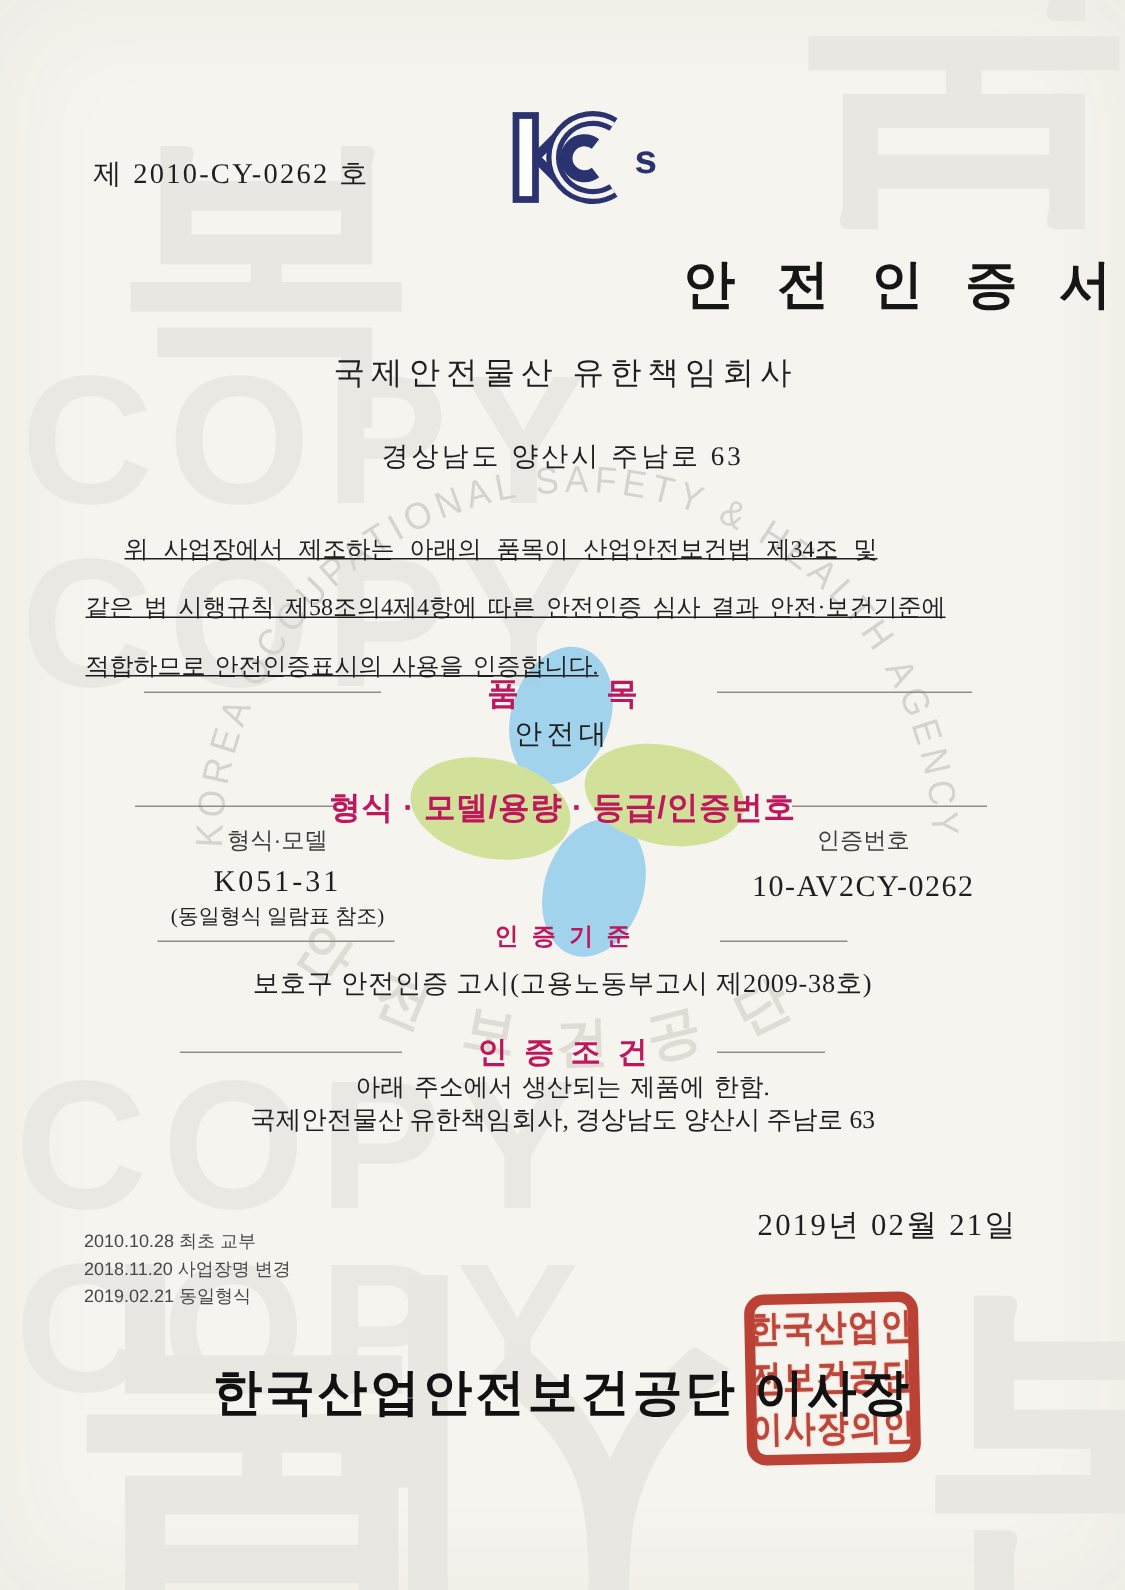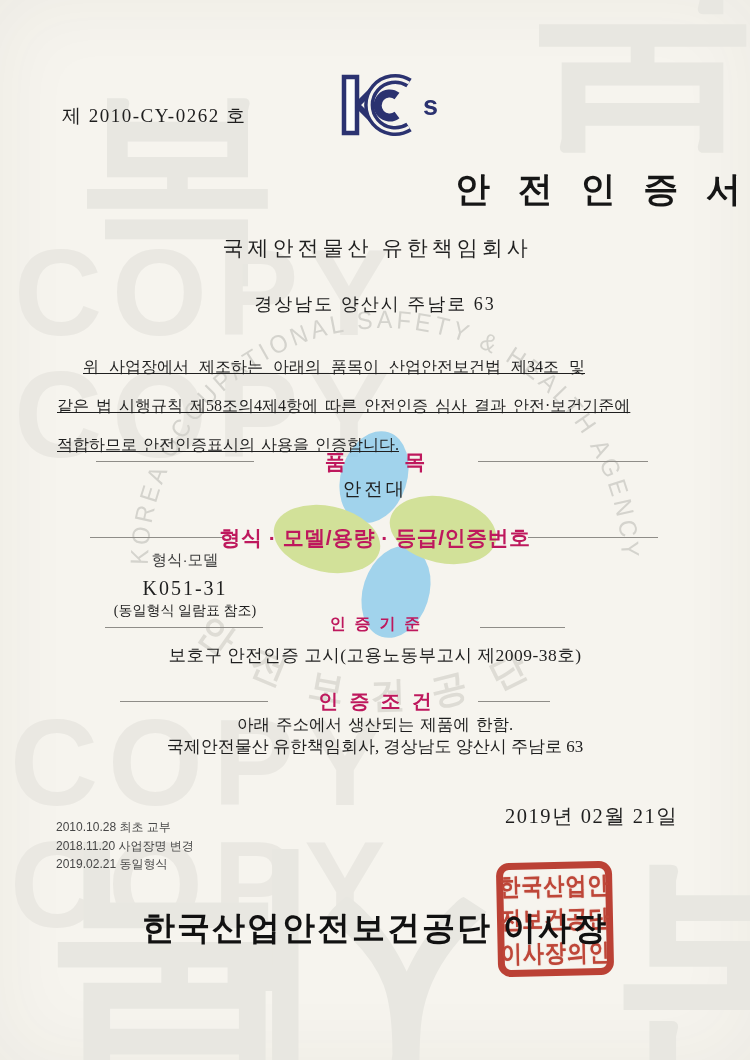--- a/index.html
+++ b/index.html
@@ -131,20 +131,24 @@
 
   <div class="abs rule" style="left:90px;top:537px;width:132px;"></div>
   <div class="abs center sec-label spec-head">형식 · 모델/용량 · 등급/인증번호</div>
   <div class="abs rule" style="left:528px;top:537px;width:130px;"></div>
 
   <div class="abs col c1">
     <div class="lbl">형식·모델</div>
     <div class="v1">K051-31</div>
     <div class="v2">(동일형식 일람표 참조)</div>
   </div>
+  <div class="abs col c3">
+    <div class="lbl">인증번호</div>
+    <div class="v1">10-AV2CY-0262</div>
+  </div>
 
   <div class="abs rule" style="left:105px;top:627px;width:158px;"></div>
   <div class="abs center sec-label crit-label pre">인  증  기  준</div>
   <div class="abs rule" style="left:480px;top:627px;width:85px;"></div>
   <div class="abs center crit-value">보호구 안전인증 고시(고용노동부고시 제2009-38호)</div>
 
   <div class="abs rule" style="left:120px;top:701px;width:148px;"></div>
   <div class="abs center sec-label cond-label pre">인  증  조  건</div>
   <div class="abs rule" style="left:478px;top:701px;width:72px;"></div>
   <div class="abs center cond1">아래 주소에서 생산되는 제품에 한함.</div>

